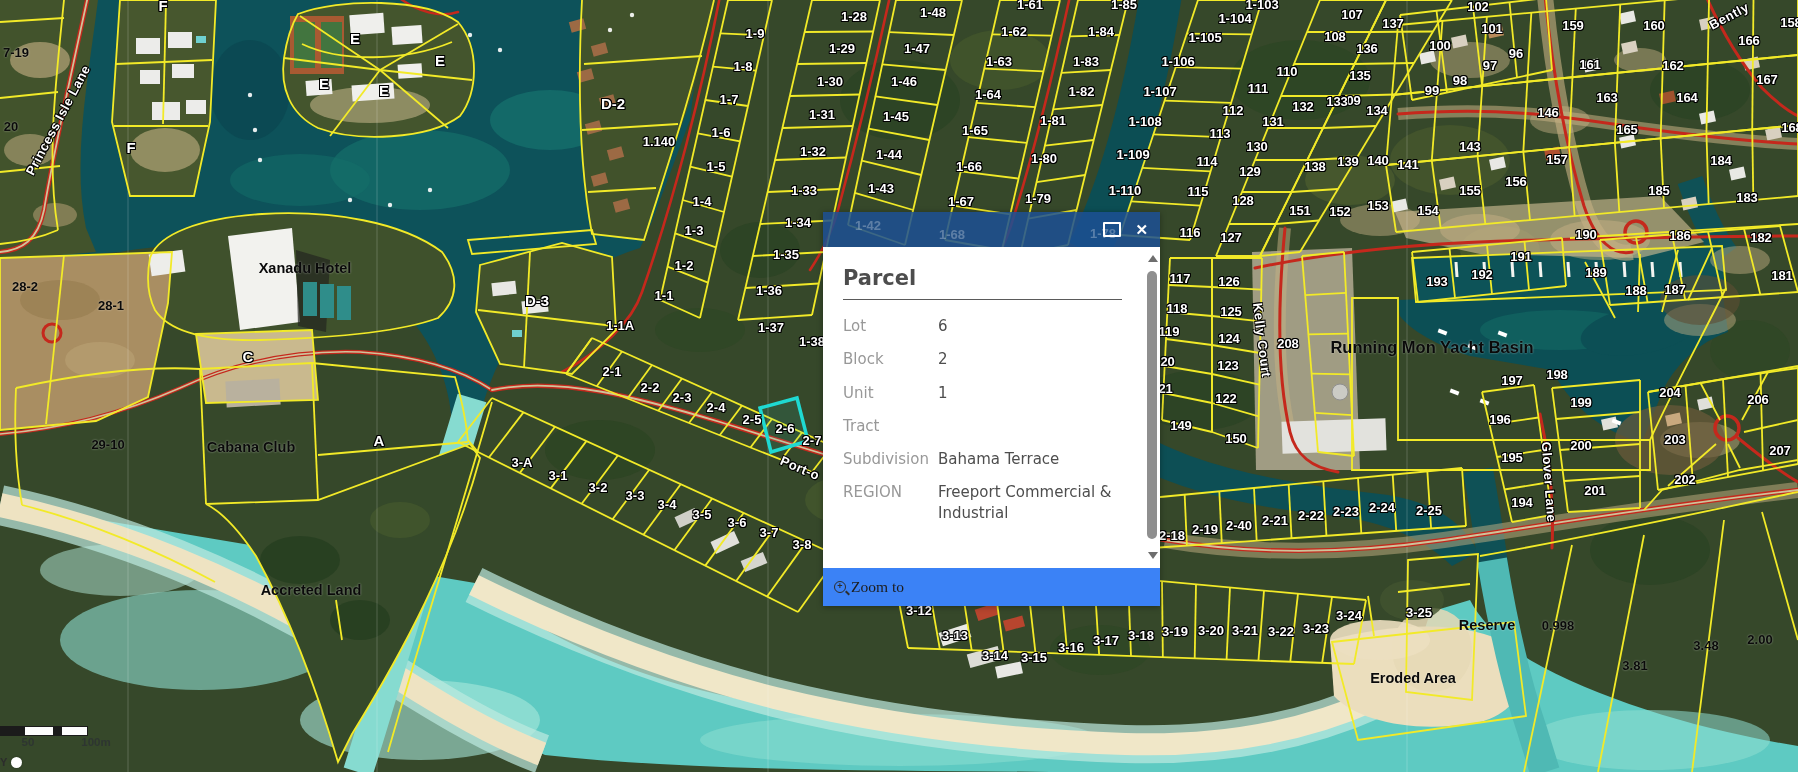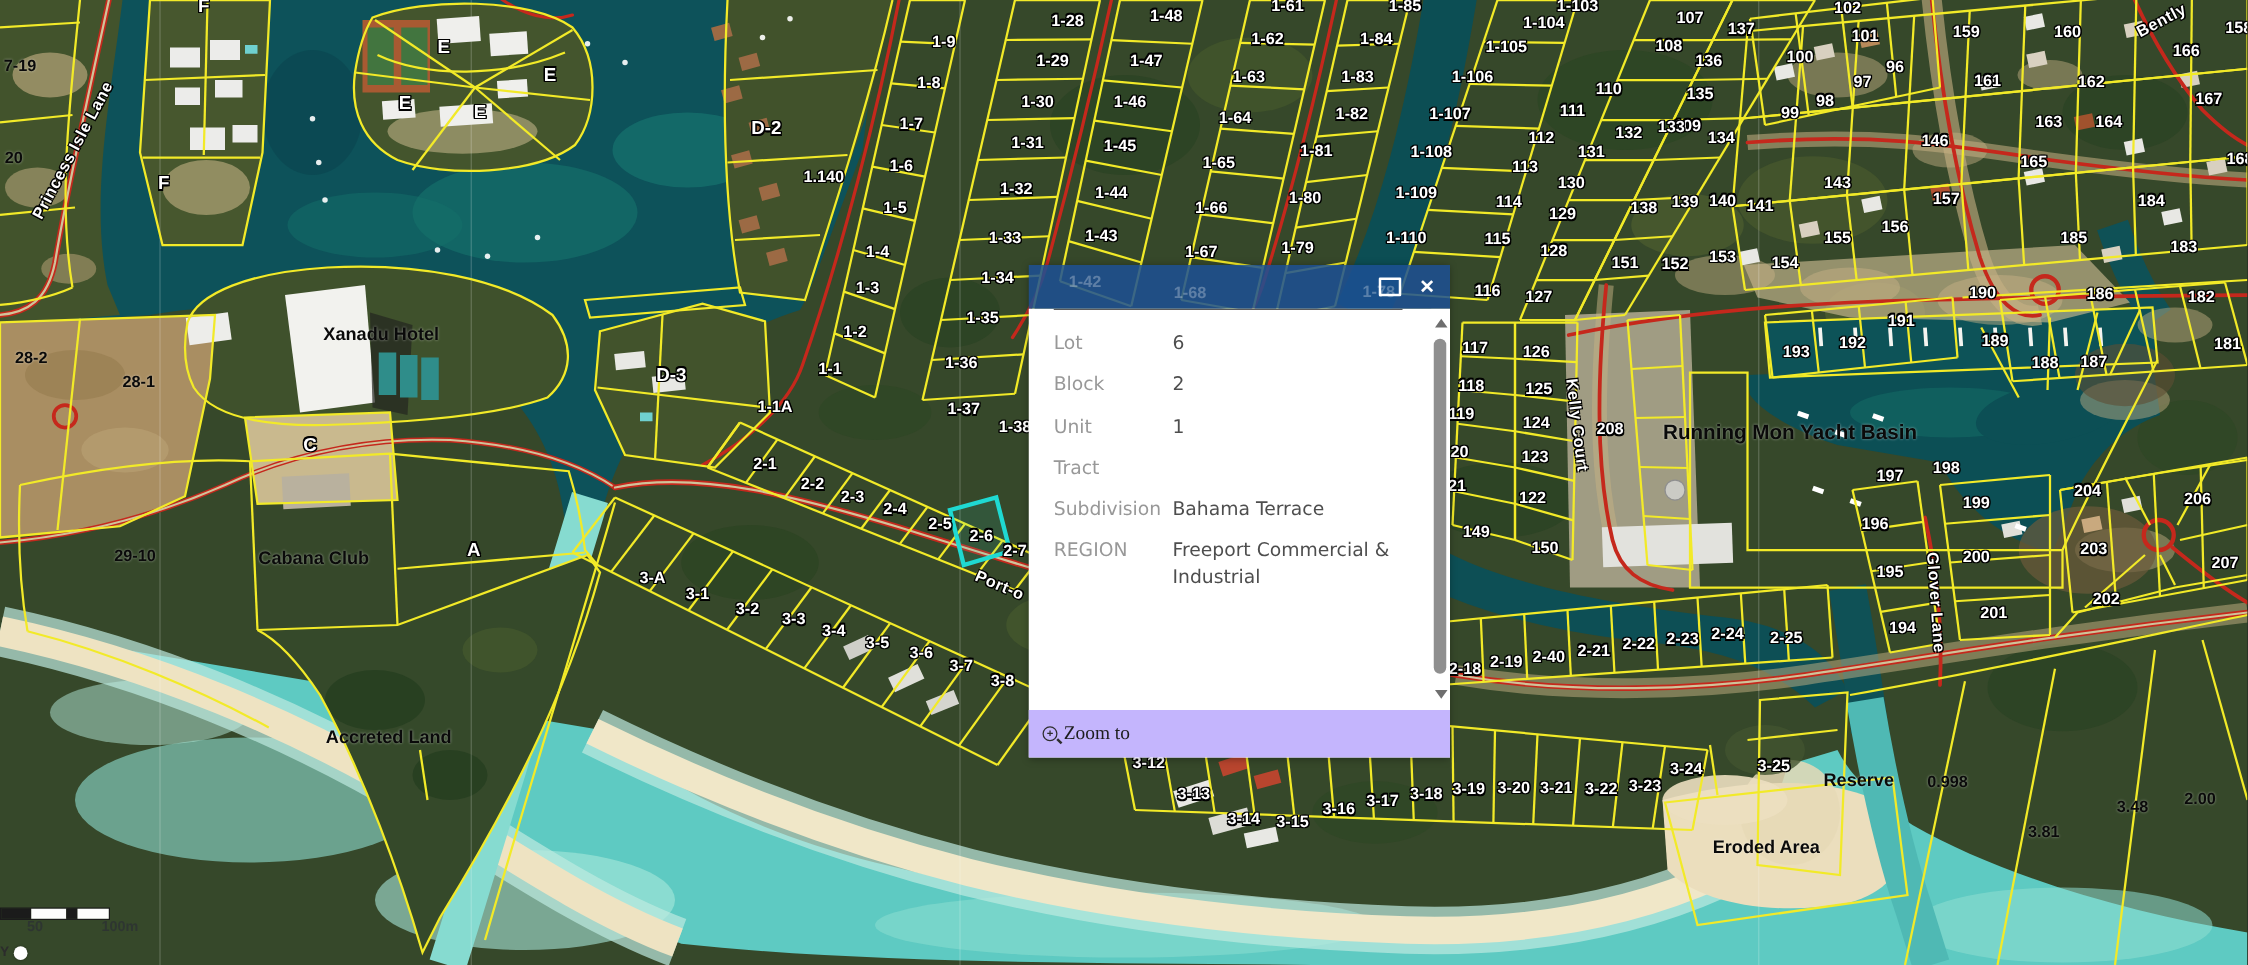--- a/index.html
+++ b/index.html
@@ -37,21 +37,21 @@
   .field-row{display:flex;margin-bottom:13px;font-size:15px;line-height:1.35;}
   .field-label{flex:0 0 95px;color:#989898;}
   .field-value{flex:1;color:#4e4e4e;}
   
   #popup-scrollbar{position:absolute;right:0;top:0;width:15px;height:321px;background:#fff;}
   .scroll-arrow{position:absolute;left:50%;transform:translateX(-50%);width:0;height:0;cursor:pointer;}
   #scroll-up{top:8px;border-left:5px solid transparent;border-right:5px solid transparent;border-bottom:7px solid #6e6e6e;}
   #scroll-down{top:305px;border-left:5px solid transparent;border-right:5px solid transparent;border-top:7px solid #6e6e6e;}
   #scroll-thumb{position:absolute;left:2px;top:24px;width:10px;height:268px;background:#8f8f8f;border-radius:5px;cursor:pointer;}
   
-  #popup-footer{position:absolute;left:0;bottom:0;width:100%;height:38px;background:#c4b5fd;display:flex;align-items:center;padding-left:11px;box-sizing:border-box;}
+  #popup-footer{position:absolute;left:0;bottom:0;width:100%;height:38px;background:#3b82f6;display:flex;align-items:center;padding-left:11px;box-sizing:border-box;}
   #zoomto{display:flex;align-items:center;gap:5px;cursor:pointer;}
   .mag{position:relative;width:10px;height:10px;border:1.5px solid #2e2e2e;border-radius:50%;}
   .mag::before{content:"+";position:absolute;left:50%;top:50%;transform:translate(-50%,-52%);font:bold 9px/9px "Liberation Sans",sans-serif;color:#2e2e2e;}
   .mag::after{content:"";position:absolute;width:5px;height:2px;background:#2e2e2e;right:-5px;bottom:-2px;transform:rotate(45deg);}
   #zoomto-label{font-family:"Liberation Serif",serif;font-size:15.5px;color:#1d1d1d;}
 </style>
 </head>
 <body>
 
 <div id="stage">
@@ -667,21 +667,21 @@
       <span class="ml ml-lot" style="left: 1470px; top: 190px;">155</span>
       <span class="ml ml-lot" style="left: 1428px; top: 210px;">154</span>
       <span class="ml ml-lot" style="left: 1300px; top: 210px;">151</span>
       <span class="ml ml-lot" style="left: 1340px; top: 211px;">152</span>
       <span class="ml ml-lot" style="left: 1378px; top: 205px;">153</span>
       <span class="ml ml-lot" style="left: 1557px; top: 159px;">157</span>
       <span class="ml ml-lot" style="left: 1573px; top: 25px;">159</span>
       <span class="ml ml-lot" style="left: 1654px; top: 25px;">160</span>
       <span class="ml ml-lot" style="left: 1590px; top: 64px;">161</span>
       <span class="ml ml-lot" style="left: 1673px; top: 65px;">162</span>
-      <span class="ml ml-lot" style="left: 1607px; top: 97px; margin-left: 32px;">163</span>
+      <span class="ml ml-lot" style="left: 1607px; top: 97px;">163</span>
       <span class="ml ml-lot" style="left: 1687px; top: 97px;">164</span>
       <span class="ml ml-lot" style="left: 1627px; top: 129px;">165</span>
       <span class="ml ml-lot" style="left: 1749px; top: 40px;">166</span>
       <span class="ml ml-lot" style="left: 1767px; top: 79px;">167</span>
       <span class="ml ml-lot" style="left: 1792px; top: 127px;">168</span>
       <span class="ml ml-lot" style="left: 1791px; top: 22px;">158</span>
       <span class="ml ml-lot" style="left: 1721px; top: 160px;">184</span>
       <span class="ml ml-lot" style="left: 1659px; top: 190px;">185</span>
       <span class="ml ml-lot" style="left: 1747px; top: 197px;">183</span>
       <span class="ml ml-lot" style="left: 1680px; top: 235px;">186</span>
@@ -797,20 +797,21 @@
         <span class="hdr-faint" style="left: 280px; top: 21px;">1-78</span>
         <span class="hdr-faint" style="left: 129px; top: 22px;">1-68</span>
         <span class="hdr-faint" style="left: 45px; top: 13px;">1-42</span>
       <div id="popup-controls">
         <div id="maximize-btn" title=""></div>
         <div id="close-btn">✕</div>
       </div>
     </div>
     <div id="popup-body">
       <div id="popup-main">
+        <div id="popup-title">Parcel</div>
         <div id="popup-hr"></div>
         <div id="popup-fields">
           <div class="field-row">
             <div class="field-label">Lot</div>
             <div class="field-value">6</div>
           </div>
           <div class="field-row">
             <div class="field-label">Block</div>
             <div class="field-value">2</div>
           </div>

